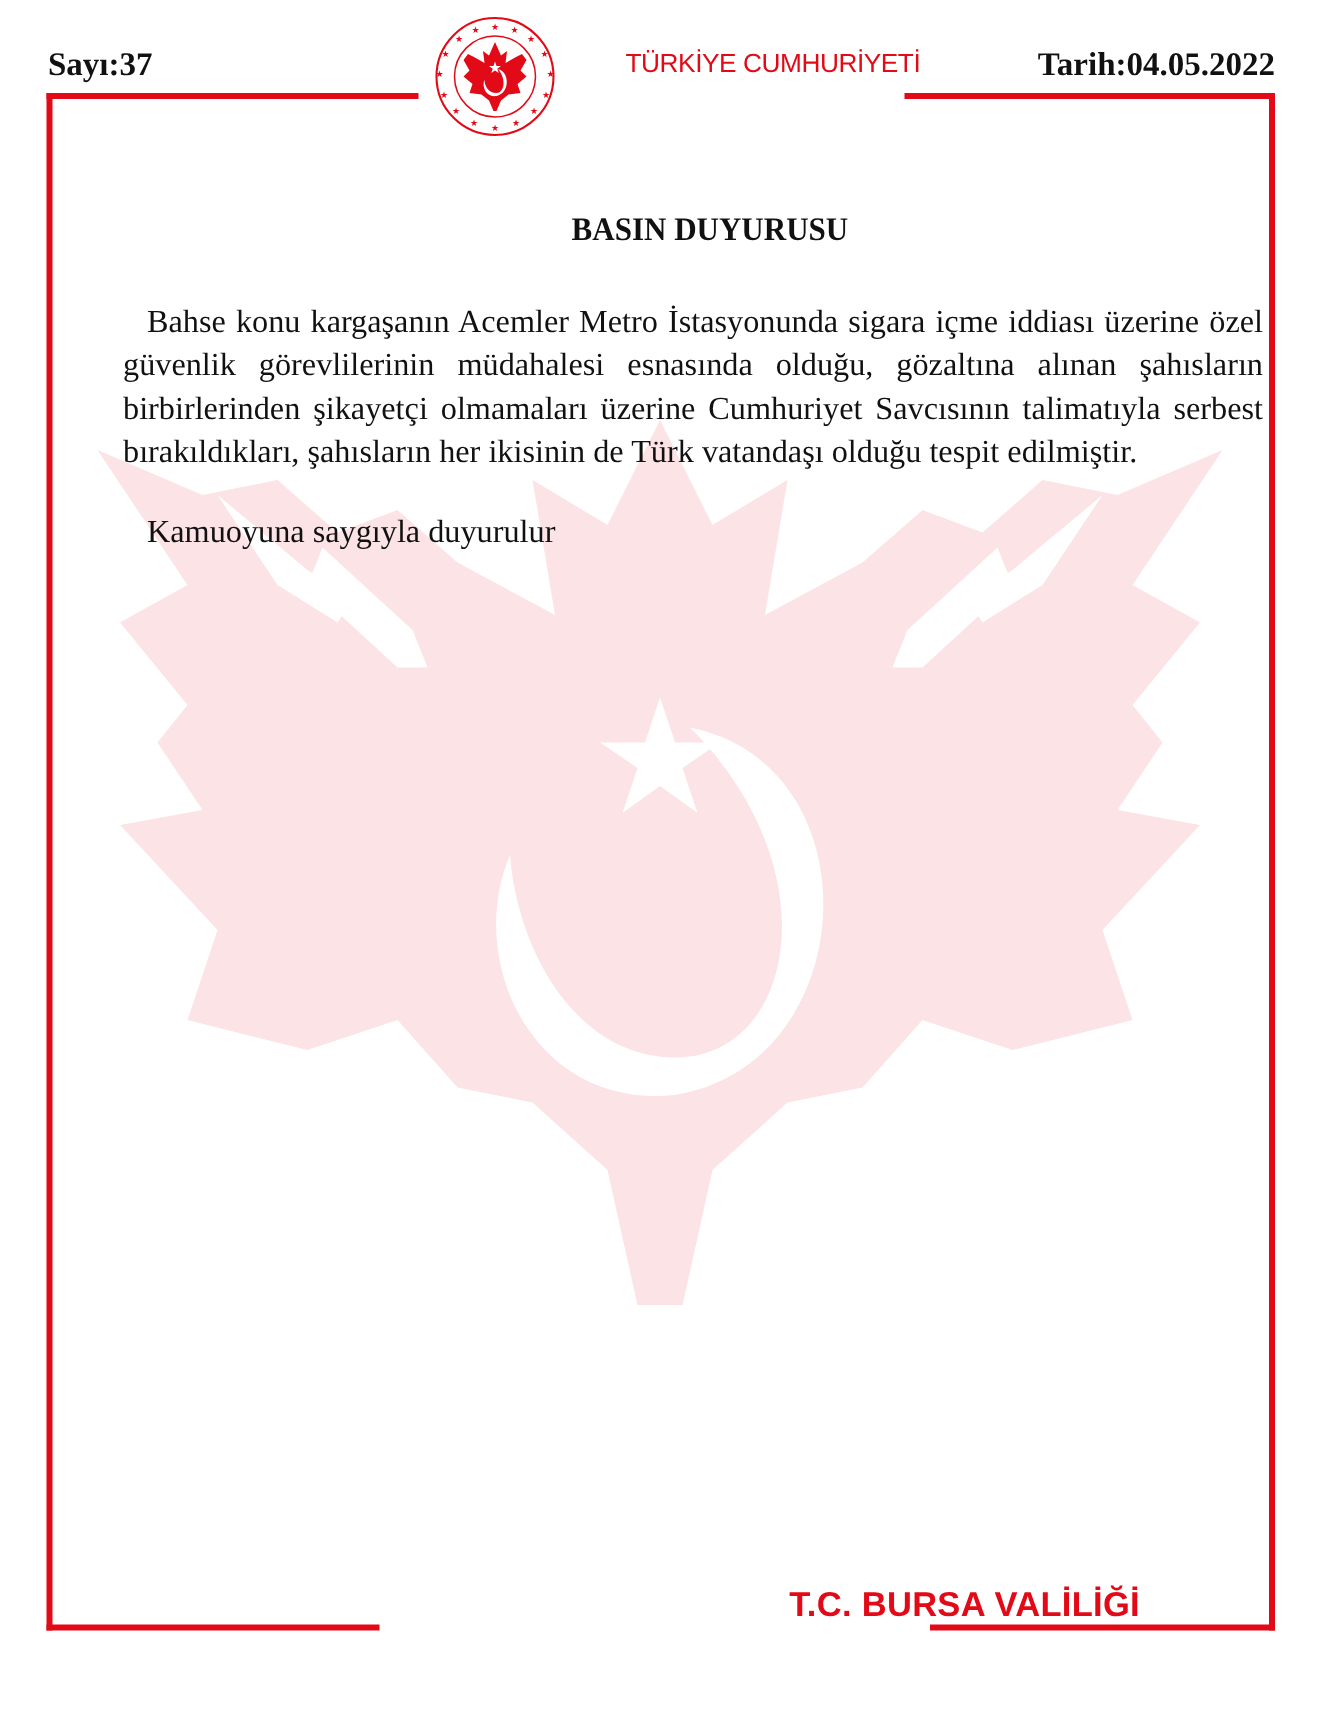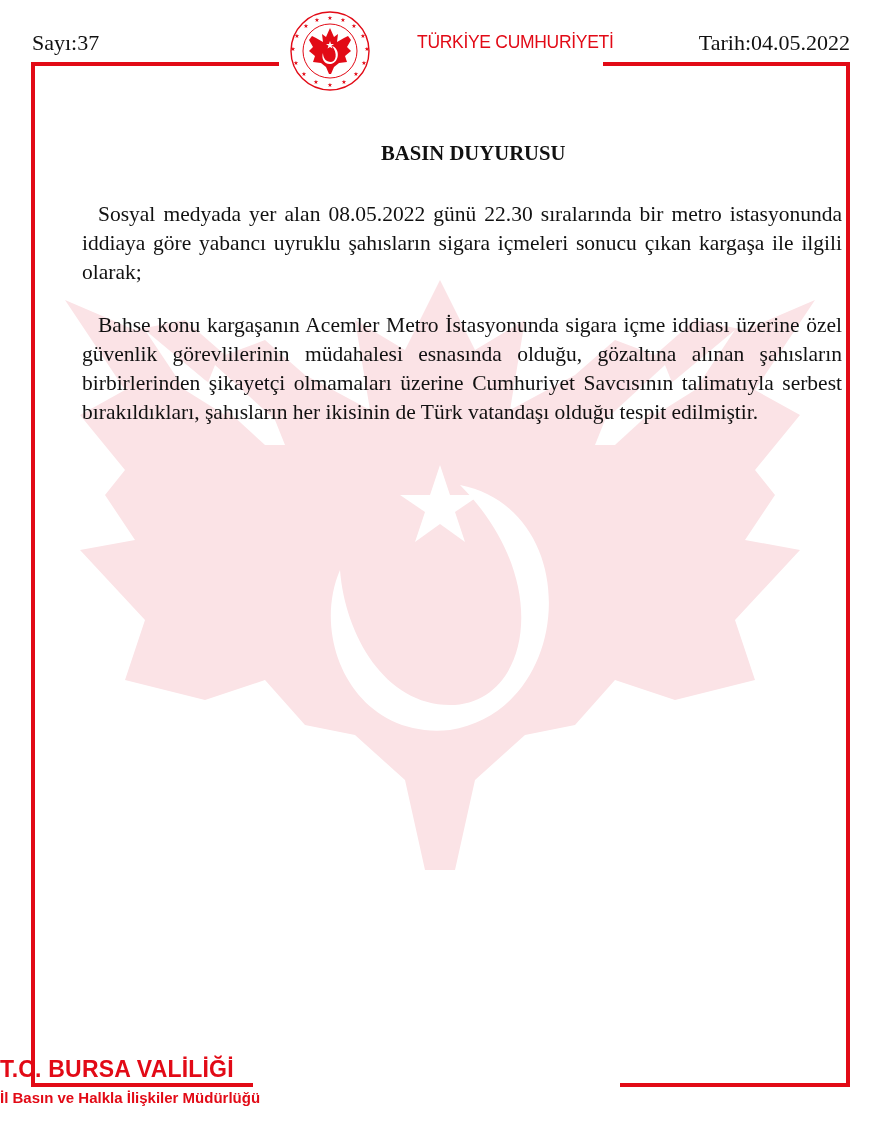--- a/index.html
+++ b/index.html
@@ -9,21 +9,21 @@
 
     .frame-left  { position: absolute; left: 31px;  top: 62px;  width: 4px; height: 1025px; background: #e20a16; }
     .frame-right { position: absolute; left: 846px; top: 62px;  width: 4px; height: 1025px; background: #e20a16; }
     .frame-top-l { position: absolute; left: 31px;  top: 62px;  width: 248px; height: 4px; background: #e20a16; }
     .frame-top-r { position: absolute; left: 603px; top: 62px;  width: 247px; height: 4px; background: #e20a16; }
     .frame-bot-l { position: absolute; left: 31px;  top: 1083px; width: 222px; height: 4px; background: #e20a16; }
     .frame-bot-r { position: absolute; left: 620px; top: 1083px; width: 230px; height: 4px; background: #e20a16; }
 
     .meta-left, .meta-right {
       position: absolute; top: 30px;
-      font-family: "Liberation Serif", serif; font-weight: normal; font-size: 22px; color: #111;
+      font-family: "Liberation Serif", serif; font-weight: bold; font-size: 22px; color: #111;
     }
     .meta-left { left: 32px; }
     .meta-right { right: 30px; }
 
     .logo { position: absolute; left: 280px; top: 10px; width: 100px; height: 82px; }
 
     .header-title {
       position: absolute; left: 387px; top: 34px;
       font-family: "Liberation Sans", sans-serif; color: #e20a16; line-height: 1;
     }
@@ -38,21 +38,21 @@
       text-align: center; font-weight: bold; font-size: 22px; margin: 0 0 34px 0;
       transform: scaleX(0.94); padding-left: 24px;
     }
     .para {
       font-size: 21.5px; line-height: 29px; text-align: justify; text-indent: 16px;
       margin: 0 0 24px 0;
     }
     .closing { font-size: 21.5px; line-height: 29px; text-indent: 16px; margin: 0; }
 
     .footer {
-      position: absolute; left: 0; width: 760px; top: 1058px; text-align: left;
+      position: absolute; left: 0; width: 760px; top: 1058px; text-align: right;
       font-family: "Liberation Sans", sans-serif; color: #e20a16; font-weight: bold;
     }
     .footer-title { font-size: 23px; letter-spacing: 0.2px; line-height: 1; }
     .footer-sub { font-size: 15px; margin-top: 9px; line-height: 1; }
   </style>
 </head>
 <body>
 
 <svg class="watermark" viewBox="0 0 770 590" xmlns="http://www.w3.org/2000/svg">
   <path fill="#fbe3e6" d="M385 0 L420 70 L470 40 L455 130 L520 95 L560 60 L600 75 L640 40 L690 50 L760 20 L700 110 L745 135 L700 190 L720 215 L690 260 L745 270 L680 340 L700 400 L620 420 L560 400 L520 445 L470 455 L420 500 L400 590 L370 590 L350 500 L300 455 L250 445 L210 400 L150 420 L70 400 L90 340 L25 270 L80 260 L50 215 L70 190 L25 135 L70 110 L10 20 L80 50 L130 40 L170 75 L210 60 L250 95 L315 130 L300 40 L350 70 Z"></path>
@@ -102,20 +102,19 @@
   <path fill="#ffffff" d="M52 36 C60 38 60 52 51 54 C44 55 41 48 43 43 C43 48 46 52 51 52 C56 52 58 43 52 36 Z"></path>
   <polygon fill="#ffffff" points="50,31 51,34 54,34 51.5,35.8 52.5,38.6 50,37 47.5,38.6 48.5,35.8 46,34 49,34"></polygon>
 </svg>
 
 <div class="header-title">
   <div class="header-line1">TÜRKİYE CUMHURİYETİ</div>
 </div>
 
 <div class="content">
   <div class="doc-title">BASIN DUYURUSU</div>
-  <p class="para">Sosyal medyada yer alan 08.05.2022 günü 22.30 sıralarında bir metro istasyonunda iddiaya göre yabancı uyruklu şahısların sigara içmeleri sonucu çıkan kargaşa ile ilgili olarak;</p>
   <p class="para">Bahse konu kargaşanın Acemler Metro İstasyonunda sigara içme iddiası üzerine özel güvenlik görevlilerinin müdahalesi esnasında olduğu,  gözaltına alınan şahısların birbirlerinden şikayetçi olmamaları üzerine Cumhuriyet Savcısının talimatıyla serbest bırakıldıkları, şahısların her ikisinin de Türk vatandaşı olduğu tespit edilmiştir.</p>
+  <p class="closing">Kamuoyuna saygıyla duyurulur</p>
 </div>
 
 <div class="footer">
   <div class="footer-title">T.C. BURSA VALİLİĞİ</div>
-  <div class="footer-sub">İl Basın ve Halkla İlişkiler Müdürlüğü</div>
 </div>
 
 </body></html>

